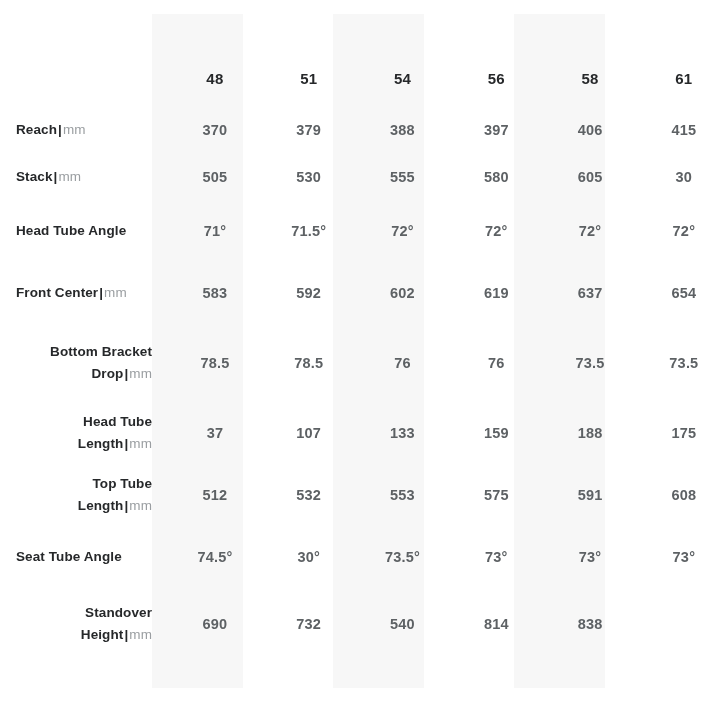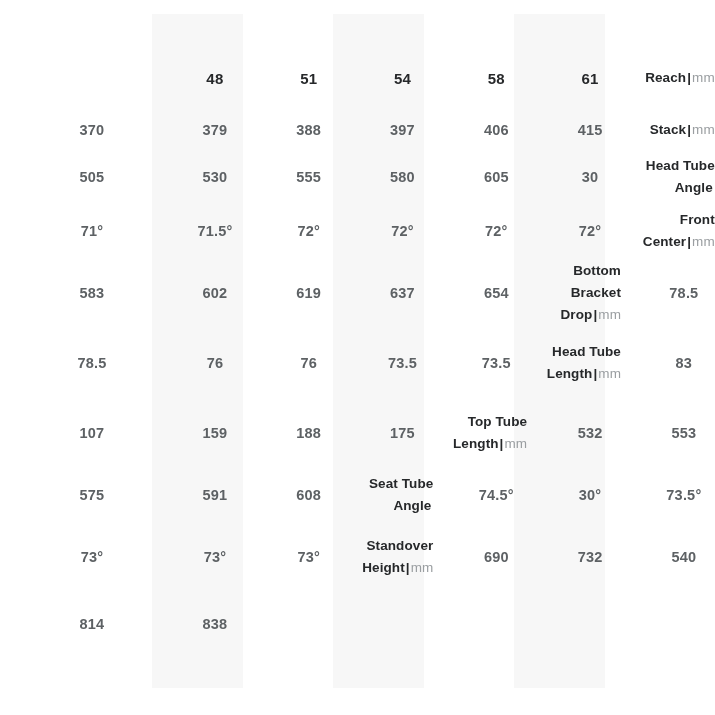--- a/index.html
+++ b/index.html
@@ -60,21 +60,20 @@
   .head-cell {
     justify-content: center;
     font-size: 15px;
     font-weight: bold;
     color: #26282a;
     letter-spacing: 0.2px;
   }
 
   
   .label-cell {
-    justify-content: flex-end;
     padding-right: 16px;
     text-align: right;
   }
   .label-text {
     font-size: 13.5px;
     font-weight: bold;
     color: #26282a;
     line-height: 1.62;
     letter-spacing: 0.1px;
   }
@@ -117,20 +116,21 @@
     <div class="cell"></div>
     <div class="cell"></div>
     <div class="cell"></div>
 
     <div class="cell label-cell">
       <span class="label-text"></span>
     </div>
     <div class="cell head-cell">48</div>
     <div class="cell head-cell">51</div>
     <div class="cell head-cell">54</div>
+    <div class="cell head-cell">56</div>
     <div class="cell head-cell">58</div>
     <div class="cell head-cell">61</div>
 
     <div class="cell label-cell">
       <span class="label-text"><span>Reach</span><span class="sep">|</span><span class="unit">mm</span></span>
     </div>
     <div class="cell value-cell">370</div>
     <div class="cell value-cell">379</div>
     <div class="cell value-cell">388</div>
     <div class="cell value-cell">397</div>
@@ -154,47 +154,50 @@
     <div class="cell value-cell">71.5°</div>
     <div class="cell value-cell">72°</div>
     <div class="cell value-cell">72°</div>
     <div class="cell value-cell">72°</div>
     <div class="cell value-cell">72°</div>
 
     <div class="cell label-cell">
       <span class="label-text"><span>Front Center</span><span class="sep">|</span><span class="unit">mm</span></span>
     </div>
     <div class="cell value-cell">583</div>
+    <div class="cell value-cell">592</div>
     <div class="cell value-cell">602</div>
     <div class="cell value-cell">619</div>
     <div class="cell value-cell">637</div>
     <div class="cell value-cell">654</div>
 
     <div class="cell label-cell">
       <span class="label-text"><span>Bottom Bracket Drop</span><span class="sep">|</span><span class="unit">mm</span></span>
     </div>
     <div class="cell value-cell">78.5</div>
     <div class="cell value-cell">78.5</div>
     <div class="cell value-cell">76</div>
     <div class="cell value-cell">76</div>
     <div class="cell value-cell">73.5</div>
     <div class="cell value-cell">73.5</div>
 
     <div class="cell label-cell">
       <span class="label-text"><span>Head Tube Length</span><span class="sep">|</span><span class="unit">mm</span></span>
     </div>
-    <div class="cell value-cell">83</div>
+    <div class="cell value-cell">37</div>
     <div class="cell value-cell">107</div>
+    <div class="cell value-cell">133</div>
     <div class="cell value-cell">159</div>
     <div class="cell value-cell">188</div>
     <div class="cell value-cell">175</div>
 
     <div class="cell label-cell">
       <span class="label-text"><span>Top Tube Length</span><span class="sep">|</span><span class="unit">mm</span></span>
     </div>
+    <div class="cell value-cell">512</div>
     <div class="cell value-cell">532</div>
     <div class="cell value-cell">553</div>
     <div class="cell value-cell">575</div>
     <div class="cell value-cell">591</div>
     <div class="cell value-cell">608</div>
 
     <div class="cell label-cell">
       <span class="label-text"><span>Seat Tube Angle</span><span class="sep"></span><span class="unit"></span></span>
     </div>
     <div class="cell value-cell">74.5°</div>

